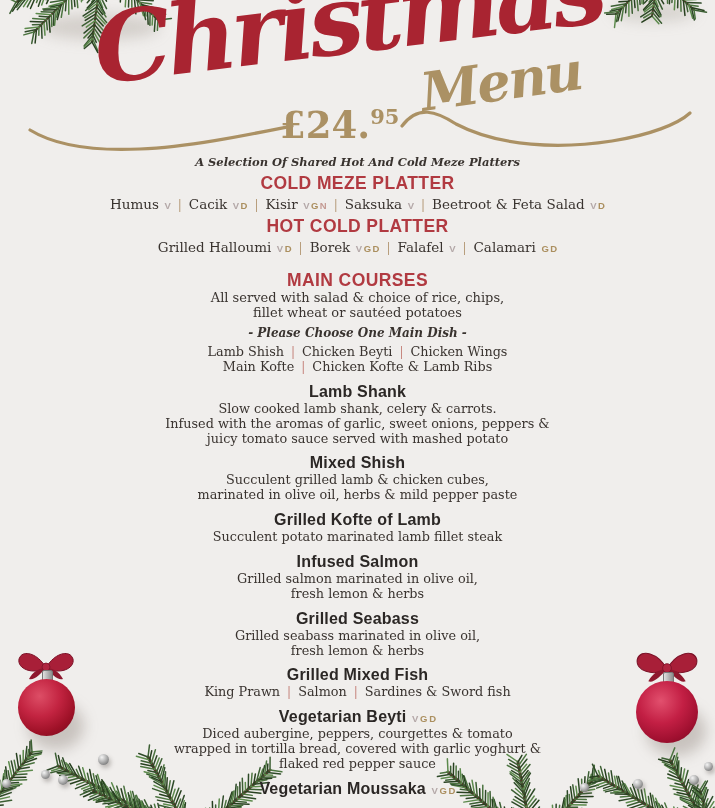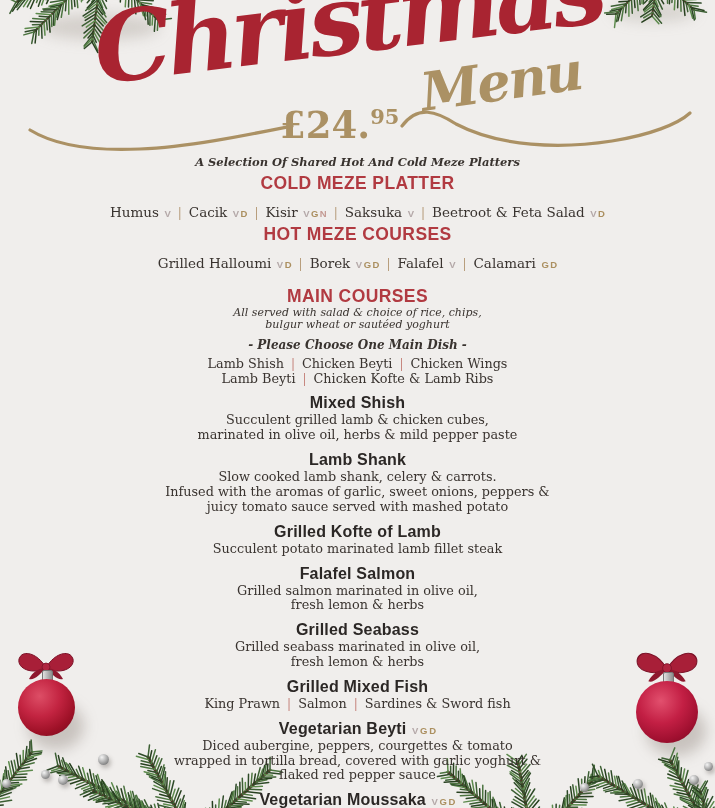--- a/index.html
+++ b/index.html
@@ -35,27 +35,27 @@
   .price sup{font-size:21px;vertical-align:14px;}
   .swoosh{position:absolute;left:0;top:0;width:715px;height:160px;}
 
   
   .intro{font-size:11.5px;font-style:italic;font-weight:bold;margin-top:5px;}
   .sec-title{
     font-family:"Liberation Sans",sans-serif;font-weight:bold;
     font-size:17.5px;letter-spacing:.4px;color:var(--sec-red,#b13a41);
     margin-top:4px;
   }
-  .items-line{font-size:13.5px;margin:10px 0 4px;}
+  .items-line{font-size:13.5px;margin:2px 0 4px;}
   .tagL{font-family:"Liberation Sans",sans-serif;font-weight:bold;font-size:9.5px;margin-left:1.5px;}
   .tag-group{margin-left:4px;}
   .sepm{color:var(--sep-meze,#b59a78);padding:0 7px;font-size:12px;}
   .sepd{color:var(--sep-dish,#c5837b);padding:0 7px;font-size:12px;}
   .main-title{margin-top:15px;}
-  .note{font-size:11px;line-height:1.12;font-style:italic;}
+  .note{font-size:13px;line-height:1.12;}
   .choose{font-size:12px;font-style:italic;font-weight:bold;margin:6px 0 5px;}
   .dish{margin-bottom:8px;}
   .dish-name{
     font-family:"Liberation Sans",sans-serif;font-weight:bold;
     font-size:16px;color:#2b2725;letter-spacing:.2px;margin-bottom:1px;
   }
   .dish-line{font-size:12.8px;line-height:1.16;}
 
   
   .bauble{position:absolute;border-radius:50%;}
@@ -967,52 +967,52 @@
       <svg class="swoosh" viewBox="0 0 715 160">
         <path d="M30,130 C56,146 96,151 140,149 C190,147 252,134 292,126" fill="none" stroke="#ab9164" stroke-width="3.2" stroke-linecap="round"></path>
         <path d="M402,126 C418,105 436,111 456,124 C500,147 560,149 612,141 C650,135 678,124 690,113" fill="none" stroke="#ab9164" stroke-width="3.2" stroke-linecap="round"></path>
       </svg>
     </div>
 
     <div class="intro">A Selection Of Shared Hot And Cold Meze Platters</div>
     <div id="platters">
         <div class="sec-title">COLD MEZE PLATTER</div>
         <div class="items-line"><span>Humus</span><span class="tag-group"><span class="tagL" style="color: rgb(180, 168, 168);">V</span></span><span class="sepm">|</span><span>Cacik</span><span class="tag-group"><span class="tagL" style="color: rgb(180, 168, 168);">V</span><span class="tagL" style="color: rgb(171, 143, 95);">D</span></span><span class="sepm">|</span><span>Kisir</span><span class="tag-group"><span class="tagL" style="color: rgb(180, 168, 168);">V</span><span class="tagL" style="color: rgb(171, 143, 95);">G</span><span class="tagL" style="color: rgb(196, 154, 147);">N</span></span><span class="sepm">|</span><span>Saksuka</span><span class="tag-group"><span class="tagL" style="color: rgb(180, 168, 168);">V</span></span><span class="sepm">|</span><span>Beetroot &amp; Feta Salad</span><span class="tag-group"><span class="tagL" style="color: rgb(180, 168, 168);">V</span><span class="tagL" style="color: rgb(171, 143, 95);">D</span></span></div>
-        <div class="sec-title">HOT MEZE COURSES</div>
+        <div class="sec-title">HOT COLD PLATTER</div>
         <div class="items-line"><span>Grilled Halloumi</span><span class="tag-group"><span class="tagL" style="color: rgb(180, 168, 168);">V</span><span class="tagL" style="color: rgb(171, 143, 95);">D</span></span><span class="sepm">|</span><span>Borek</span><span class="tag-group"><span class="tagL" style="color: rgb(180, 168, 168);">V</span><span class="tagL" style="color: rgb(171, 143, 95);">G</span><span class="tagL" style="color: rgb(171, 143, 95);">D</span></span><span class="sepm">|</span><span>Falafel</span><span class="tag-group"><span class="tagL" style="color: rgb(180, 168, 168);">V</span></span><span class="sepm">|</span><span>Calamari</span><span class="tag-group"><span class="tagL" style="color: rgb(171, 143, 95);">G</span><span class="tagL" style="color: rgb(171, 143, 95);">D</span></span></div>
       </div>
 
     <div class="sec-title main-title">MAIN COURSES</div>
     <div id="main-notes">
         <div class="note">All served with salad &amp; choice of rice, chips,</div>
-        <div class="note">bulgur wheat or sautéed yoghurt</div>
+        <div class="note">fillet wheat or sautéed potatoes</div>
       </div>
     <div class="choose">- Please Choose One Main Dish -</div>
     <div id="dishes">
         <div class="dish">
           <div class="dish-line"><span>Lamb Shish</span><span class="sepd">|</span><span>Chicken Beyti</span><span class="sepd">|</span><span>Chicken Wings</span></div>
-          <div class="dish-line"><span>Lamb Beyti</span><span class="sepd">|</span><span>Chicken Kofte &amp; Lamb Ribs</span></div>
-        </div>
-        <div class="dish">
-          <div class="dish-name">Mixed Shish</div>
-          <div class="dish-line">Succulent grilled lamb &amp; chicken cubes,</div>
-          <div class="dish-line">marinated in olive oil, herbs &amp; mild pepper paste</div>
+          <div class="dish-line"><span>Main Kofte</span><span class="sepd">|</span><span>Chicken Kofte &amp; Lamb Ribs</span></div>
         </div>
         <div class="dish">
           <div class="dish-name">Lamb Shank</div>
           <div class="dish-line">Slow cooked lamb shank, celery &amp; carrots.</div>
           <div class="dish-line">Infused with the aromas of garlic, sweet onions, peppers &amp;</div>
           <div class="dish-line">juicy tomato sauce served with mashed potato</div>
         </div>
         <div class="dish">
+          <div class="dish-name">Mixed Shish</div>
+          <div class="dish-line">Succulent grilled lamb &amp; chicken cubes,</div>
+          <div class="dish-line">marinated in olive oil, herbs &amp; mild pepper paste</div>
+        </div>
+        <div class="dish">
           <div class="dish-name">Grilled Kofte of Lamb</div>
           <div class="dish-line">Succulent potato marinated lamb fillet steak</div>
         </div>
         <div class="dish">
-          <div class="dish-name">Falafel Salmon</div>
+          <div class="dish-name">Infused Salmon</div>
           <div class="dish-line">Grilled salmon marinated in olive oil,</div>
           <div class="dish-line">fresh lemon &amp; herbs</div>
         </div>
         <div class="dish">
           <div class="dish-name">Grilled Seabass</div>
           <div class="dish-line">Grilled seabass marinated in olive oil,</div>
           <div class="dish-line">fresh lemon &amp; herbs</div>
         </div>
         <div class="dish">
           <div class="dish-name">Grilled Mixed Fish</div>

